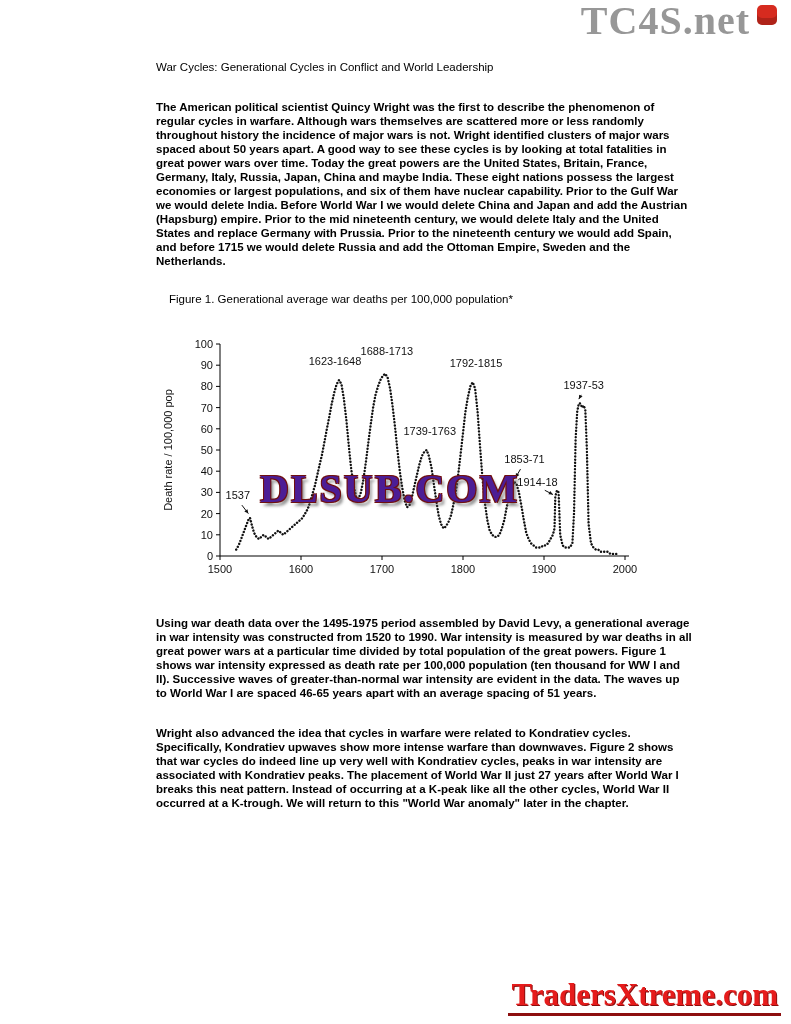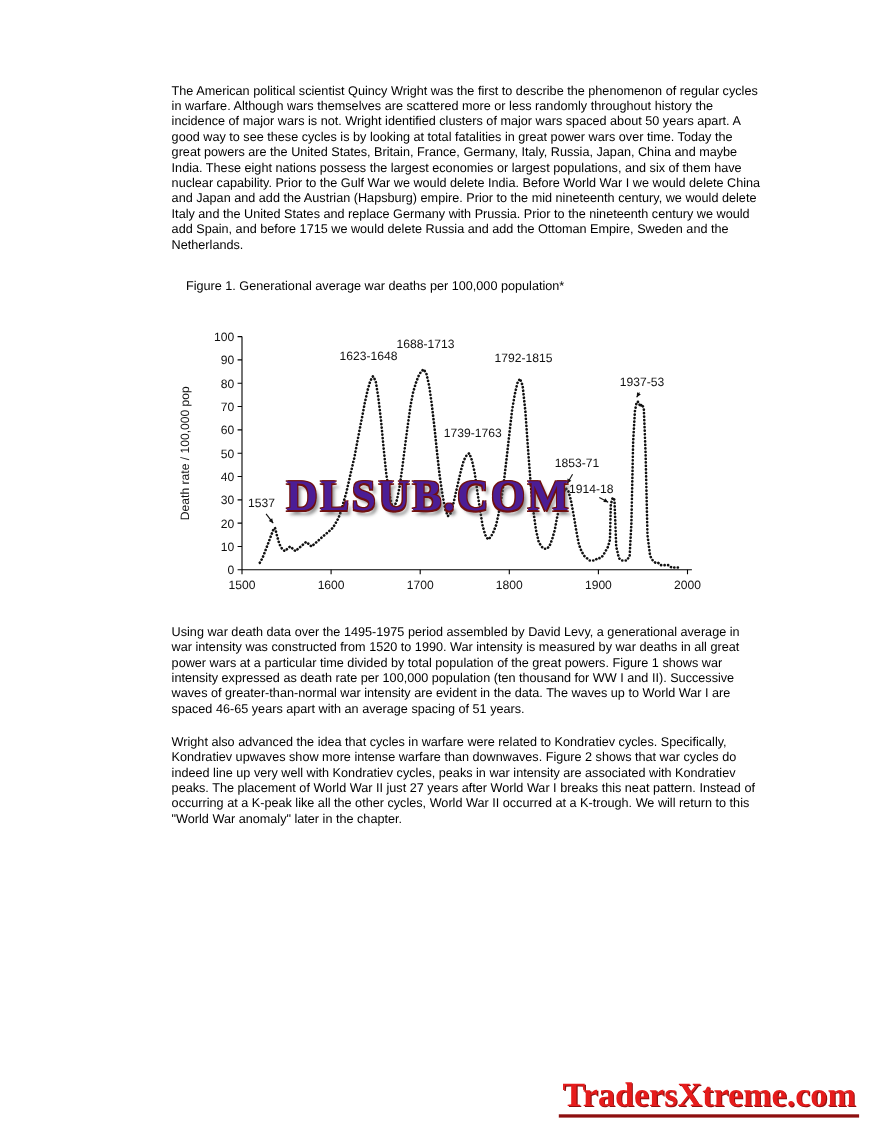--- a/index.html
+++ b/index.html
@@ -9,21 +9,21 @@
   
   .header-logo{position:absolute;top:0px;right:14px;display:flex;align-items:flex-start;gap:7px;}
   .header-logo .txt{font-family:"Liberation Serif",serif;font-weight:bold;font-size:40px;
         line-height:42px;color:#979797;letter-spacing:1px;}
   .badge{width:20px;height:20px;border-radius:5px;background:#d62b1f;margin-top:5px;
         box-shadow:inset 0 -7px 0 rgba(0,0,0,0.18);}
 
   
   .content{position:absolute;left:156px;top:60px;width:537px;font-size:11.5px;line-height:14px;}
   .title{margin:0;font-size:11.5px;font-weight:normal;}
-  .para{margin:16px 0 0 0;}
+  .para{margin:26px 0 0 0;font-weight:bold;}
   .figure-caption{margin:24px 0 0 0;padding-left:13px;}
   .footnote{margin:20px 0 0 0;}
 
   
   .chart-wrap{position:relative;width:505px;height:258px;margin:26px 0 0 2px;}
   svg text{font-family:"Liberation Sans",sans-serif;font-size:11px;fill:#111;}
   svg .anno{font-size:11px;}
 
   
   .watermark{position:absolute;left:102px;top:150px;white-space:nowrap;
@@ -36,23 +36,28 @@
   .footer-logo{position:absolute;right:10px;bottom:8px;
         font-family:"Liberation Serif",serif;font-weight:bold;font-size:31px;line-height:34px;
         color:#e61c1c;text-shadow:1px 1px 0 #8d0f0f;
         border-bottom:3px solid #8d0f0f;padding:0 3px 1px 3px;text-decoration:none;text-align:right;}
 </style>
 </head>
 <body>
 
 <div class="page">
 
+  <div class="header-logo">
+    <span class="txt">TC4S.net</span>
+    <span class="badge"></span>
+  </div>
 
   <div class="content">
 
+    <h1 class="title">War Cycles: Generational Cycles in Conflict and World Leadership</h1>
 
     <p class="para">The American political scientist Quincy Wright was the first to describe the phenomenon of regular cycles in warfare. Although wars themselves are scattered more or less randomly throughout history the incidence of major wars is not. Wright identified clusters of major wars spaced about 50 years apart. A good way to see these cycles is by looking at total fatalities in great power wars over time. Today the great powers are the United States, Britain, France, Germany, Italy, Russia, Japan, China and maybe India. These eight nations possess the largest economies or largest populations, and six of them have nuclear capability. Prior to the Gulf War we would delete India. Before World War I we would delete China and Japan and add the Austrian (Hapsburg) empire. Prior to the mid nineteenth century, we would delete Italy and the United States and replace Germany with Prussia. Prior to the nineteenth century we would add Spain, and before 1715 we would delete Russia and add the Ottoman Empire, Sweden and the Netherlands.</p>
 
     <p class="figure-caption">Figure 1. Generational average war deaths per 100,000 population*</p>
 
     <div class="chart-wrap">
       <svg id="fig1" width="505" height="258">
           <line x1="62" y1="224" x2="471" y2="224" stroke="#000" stroke-width="1"></line>
           <line x1="62" y1="224" x2="62" y2="12" stroke="#000" stroke-width="1"></line>
           <line x1="62" y1="224" x2="62" y2="228" stroke="#000"></line>

